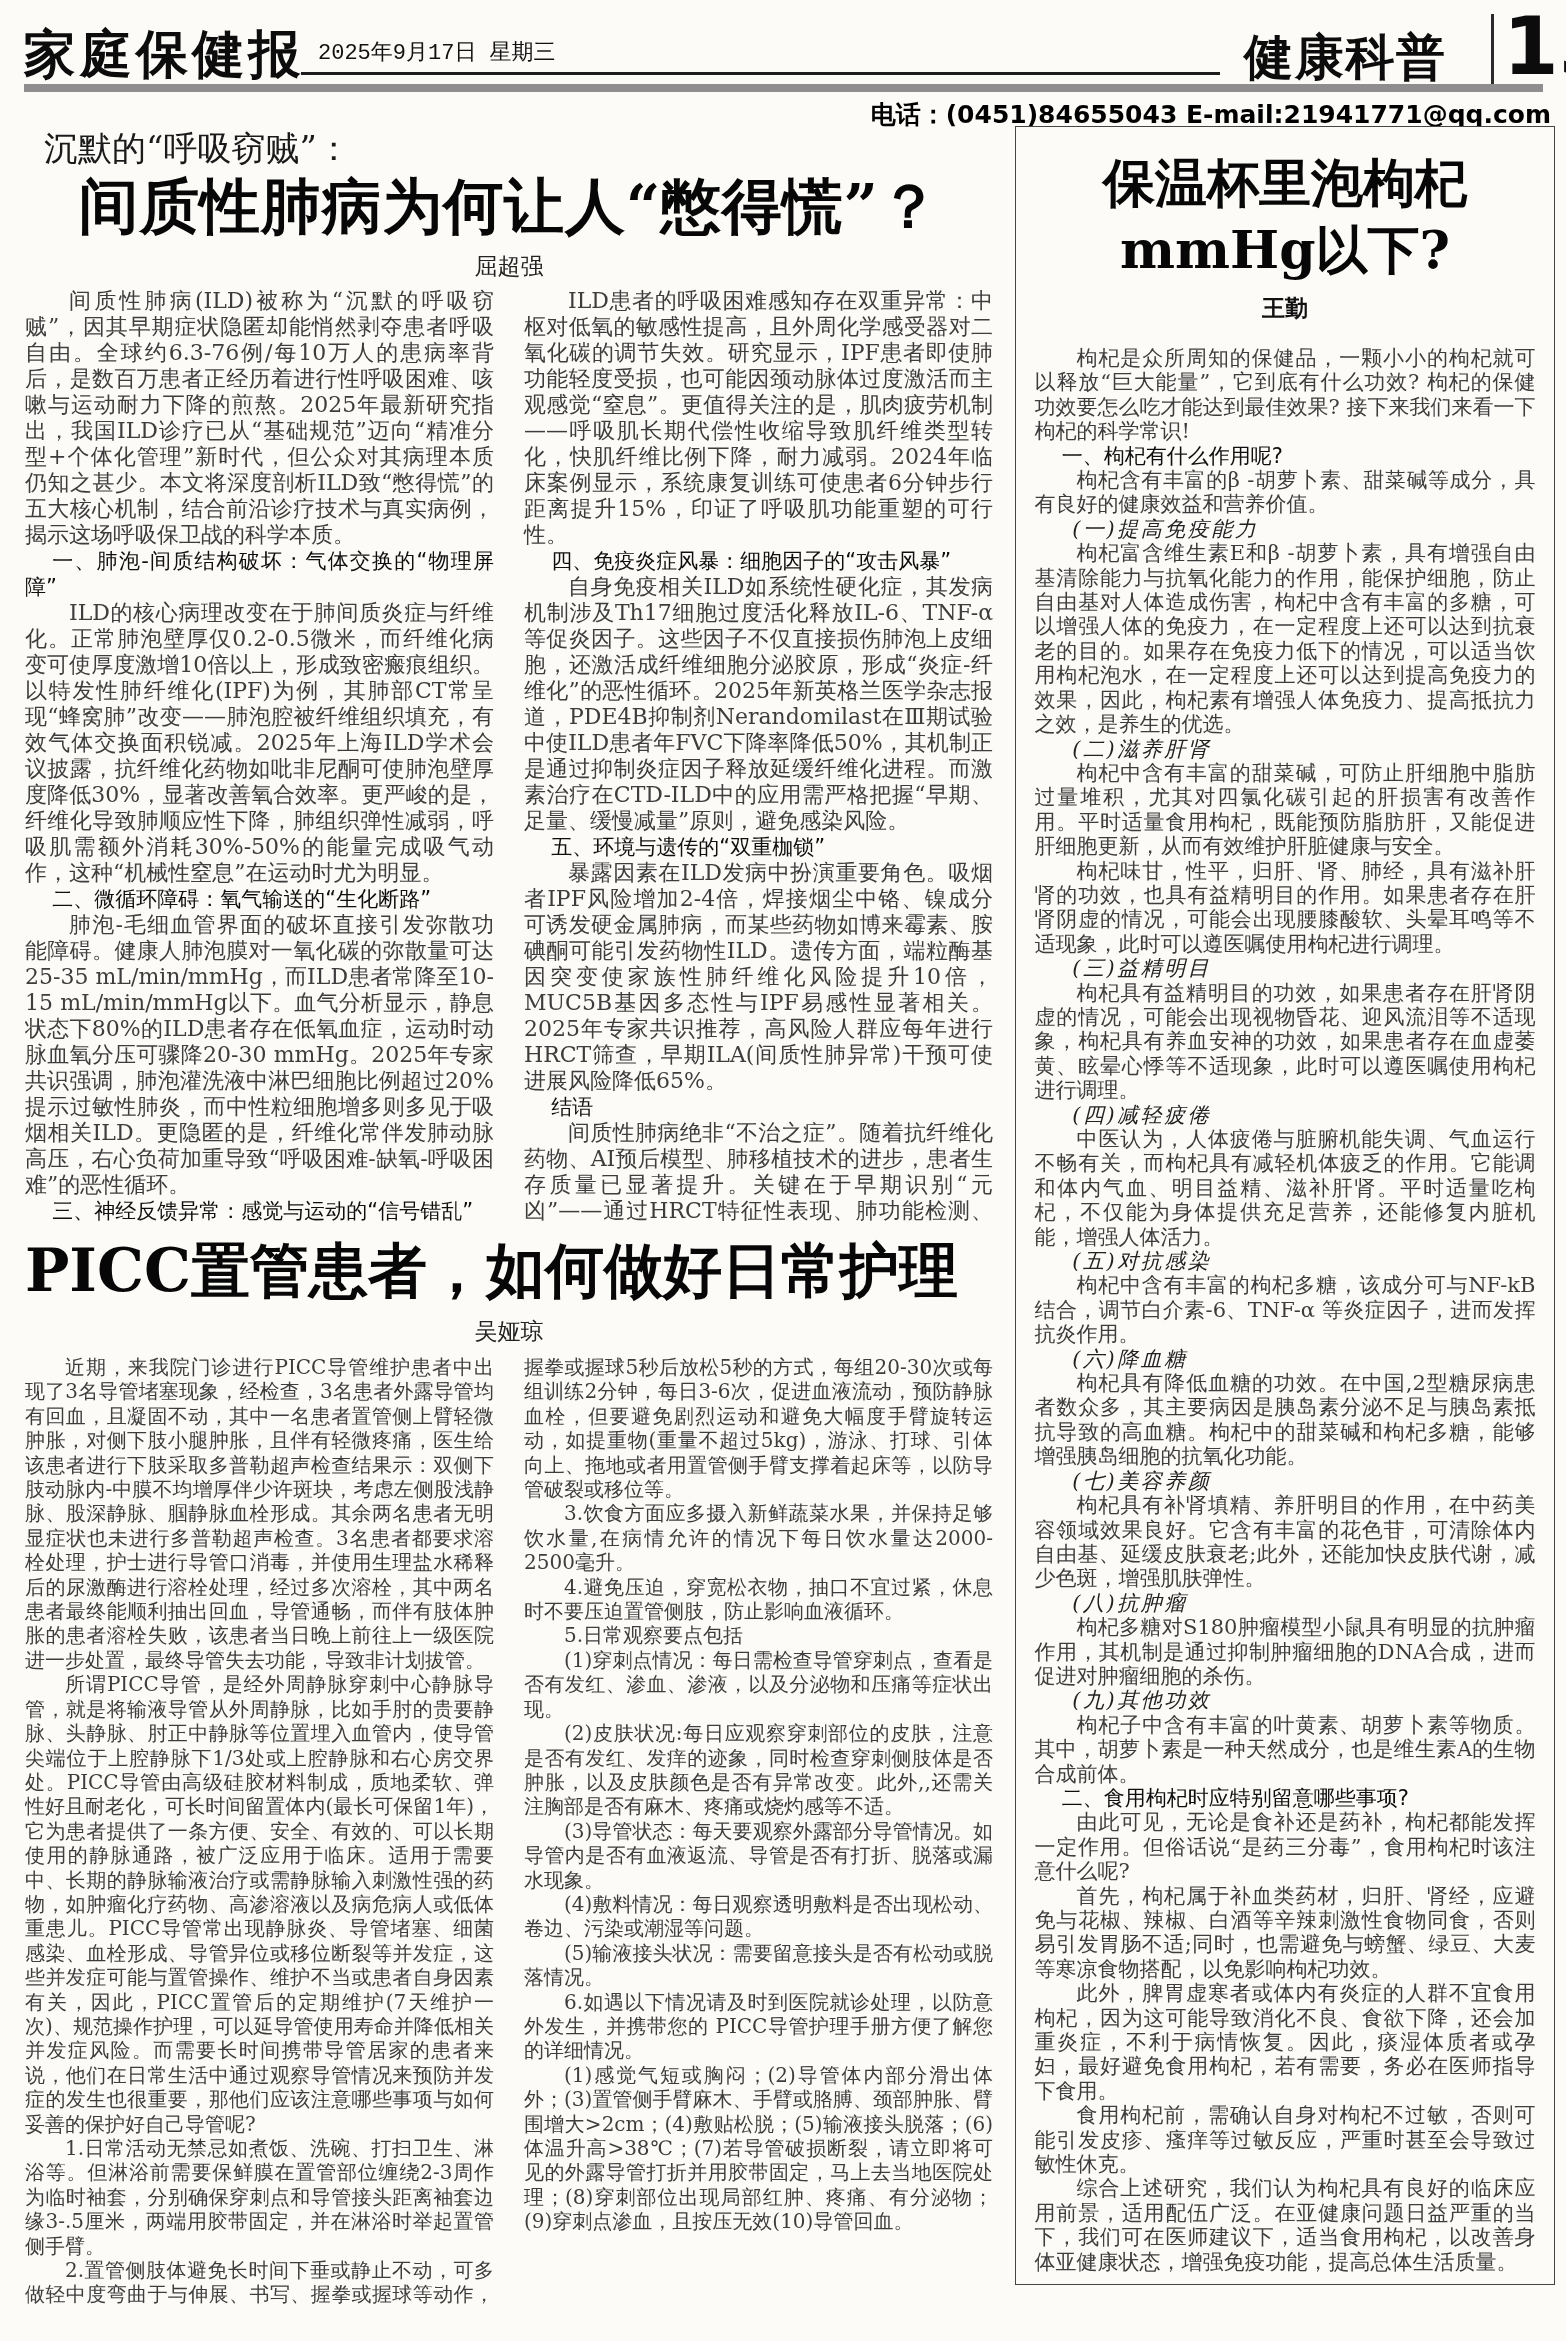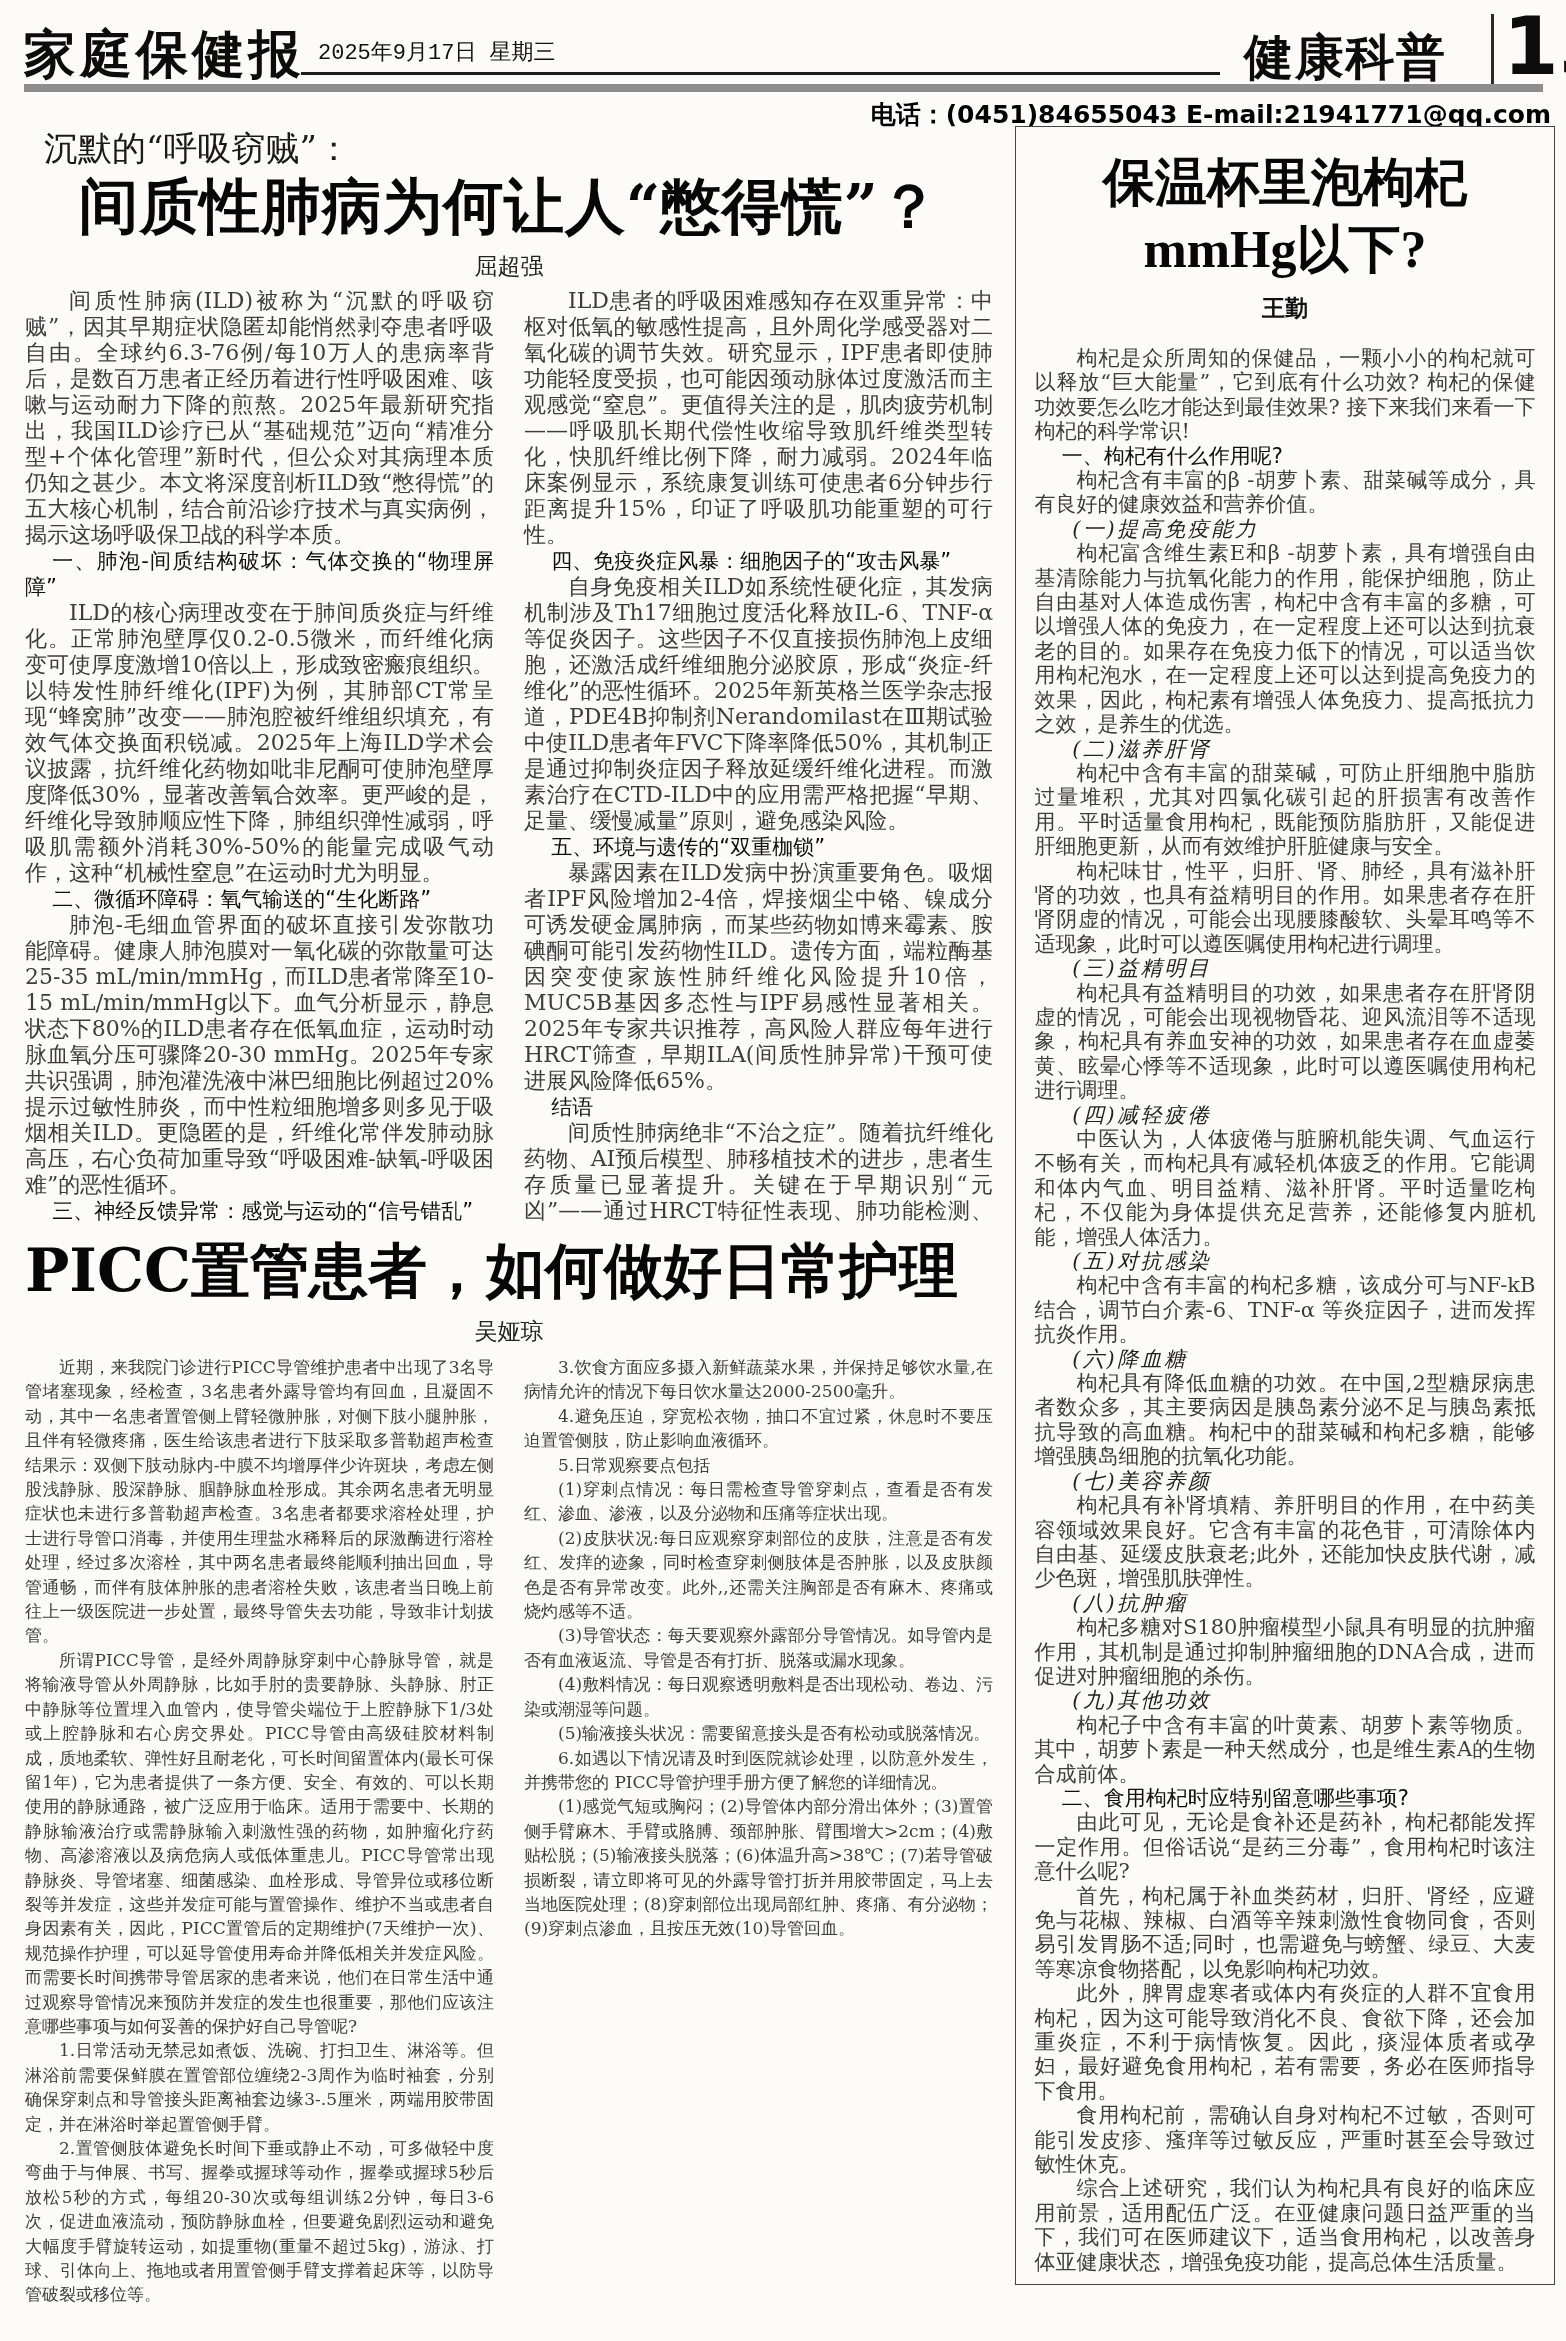--- a/index.html
+++ b/index.html
@@ -28,25 +28,25 @@
   .kicker{left:44px;top:126px;font-size:34px;color:#1a1a1a;}
   .title1{left:25px;top:167px;width:968px;text-align:center;font-size:60px;font-weight:bold;color:#070707;letter-spacing:0.8px;}
   .author{width:968px;text-align:center;font-size:23px;color:#222;}
   .author1{left:25px;top:251px;}
   .body-cols{left:25px;width:968px;column-count:2;column-gap:30px;column-fill:auto;
     text-align:justify;overflow:hidden;}
   .body1{top:288px;height:936px;font-size:22px;line-height:26px;}
   
   .title2{left:25px;top:1232px;width:968px;text-align:left;font-size:59px;font-weight:bold;color:#070707;}
   .author2{left:25px;top:1316px;}
-  .body2{top:1355px;height:968px;font-size:17px;line-height:24.4px;}
+  .body2{top:1355px;height:968px;font-size:20px;line-height:24.4px;}
   
   .box{left:1015px;top:126px;width:540px;height:2159px;border:1.7px solid #454545;box-sizing:border-box;
     padding:22px 18.5px 0 18.5px;overflow:hidden;background:#fcfbf8;}
-  .title3{text-align:center;font-size:52px;line-height:67px;font-weight:bold;color:#070707;font-family:Liberation Serif, serif;}
+  .title3{text-align:center;font-size:52px;line-height:67px;font-weight:bold;color:#070707;}
   .author3{text-align:center;font-size:23px;margin-top:10px;color:#111;
     font-family:"DejaVu Sans","Liberation Sans",sans-serif;font-weight:bold;}
   .body3{margin-top:22px;font-size:21px;line-height:24.4px;text-align:justify;color:#3d3d3d;}
   
   .blk{margin:0;}
   .blk.p{text-indent:2em;}
   .blk.h{font-family:"DejaVu Sans","Liberation Sans",sans-serif;font-weight:normal;color:#0e0e0e;text-indent:1.3em;}
   .body1 .blk.h,.body2 .blk.h{font-size:21px;}
   .blk.sh{font-style:italic;letter-spacing:2.5px;text-indent:1.8em;color:#222;}
 </style>

